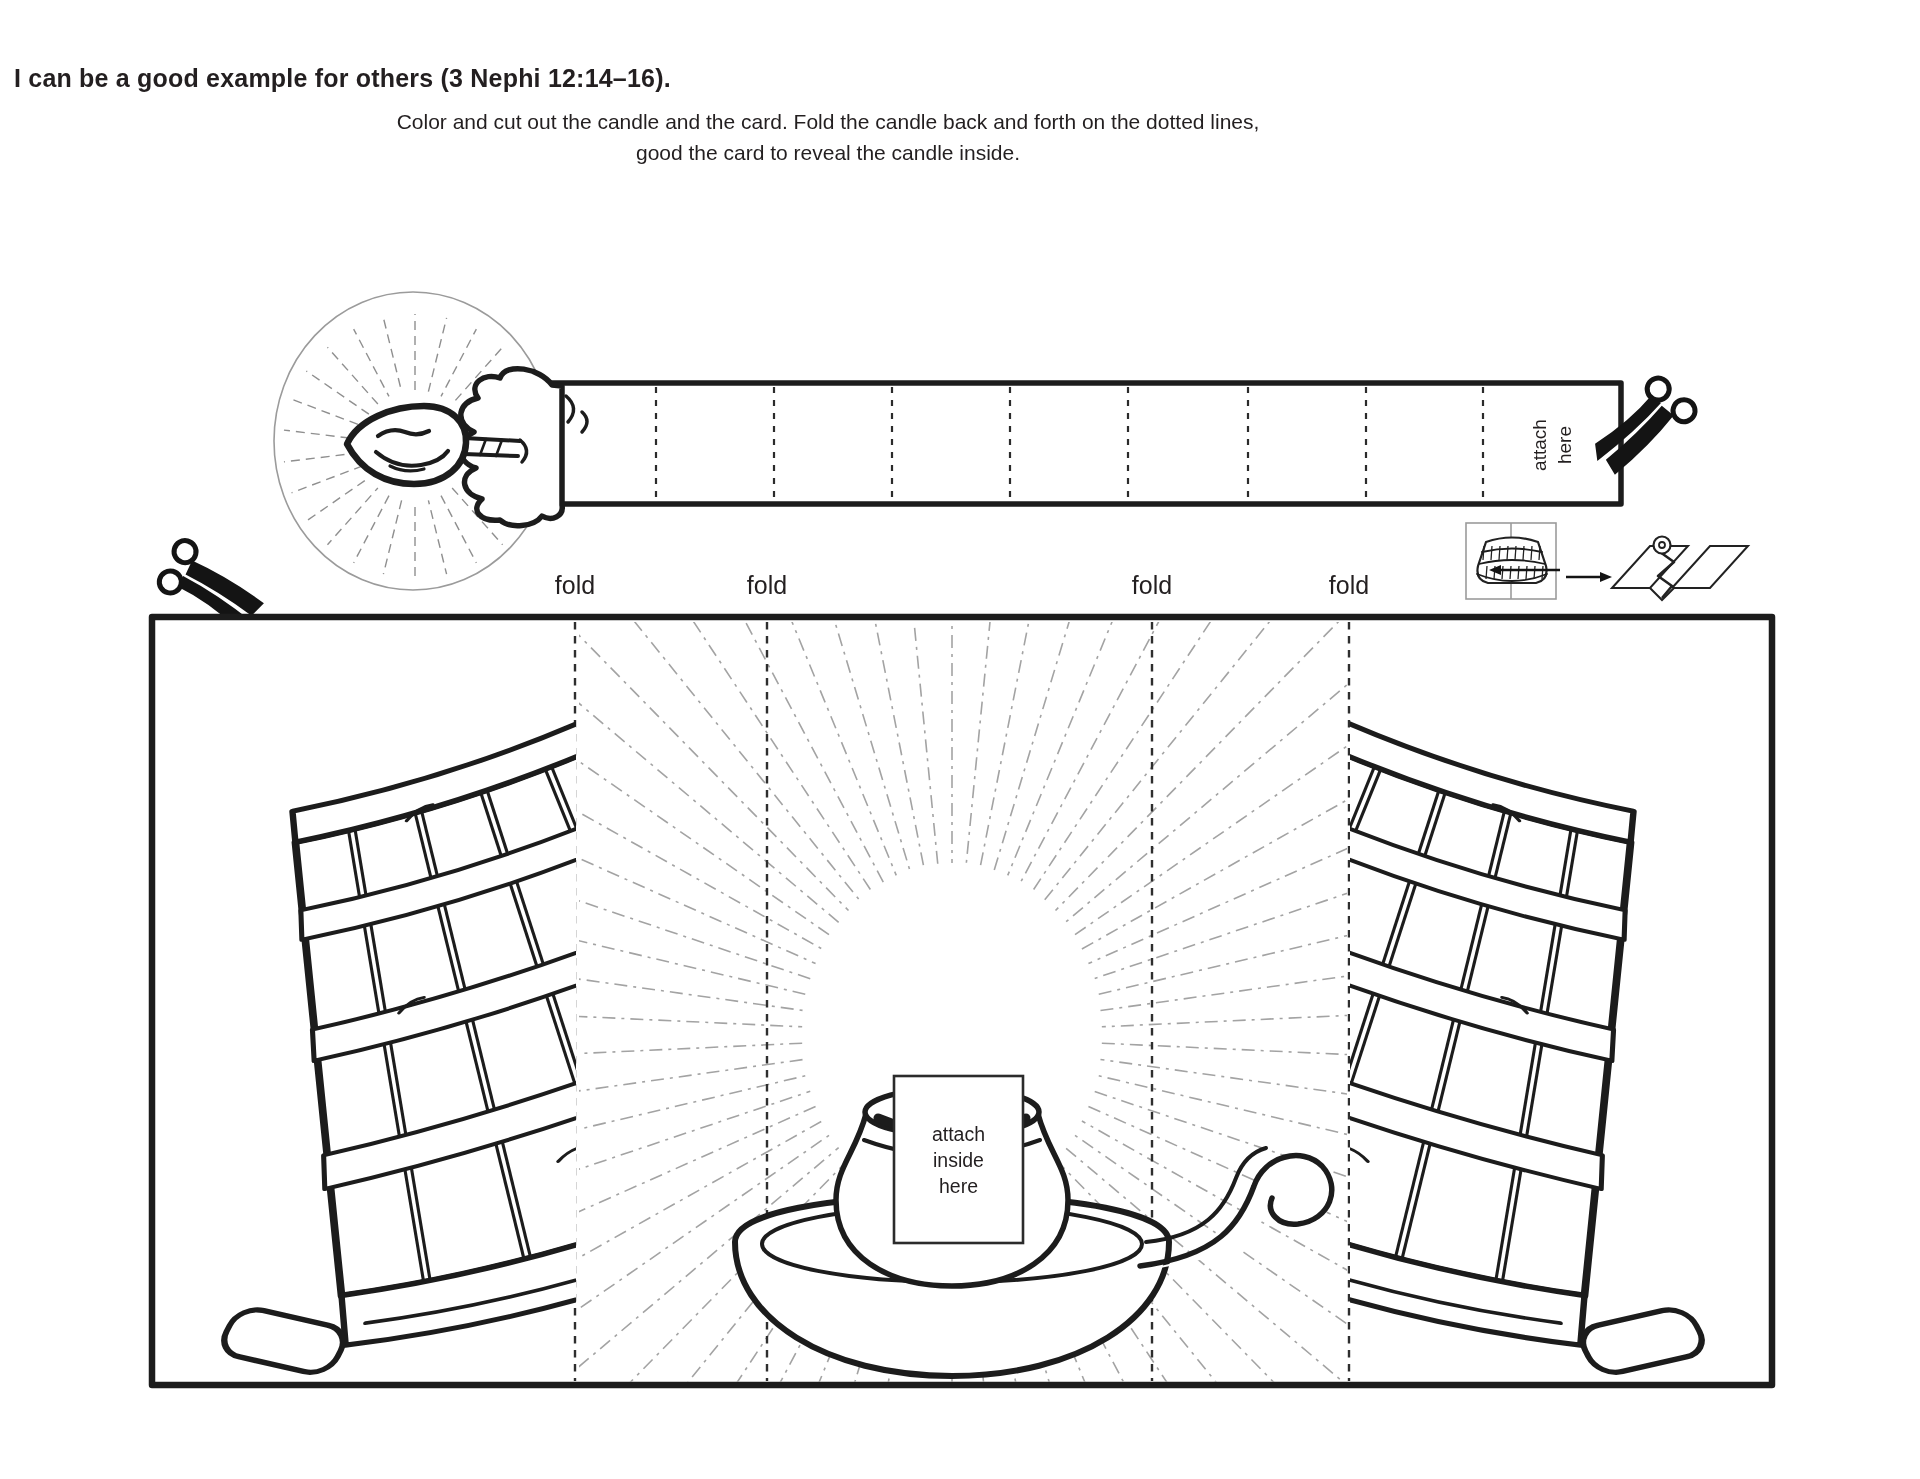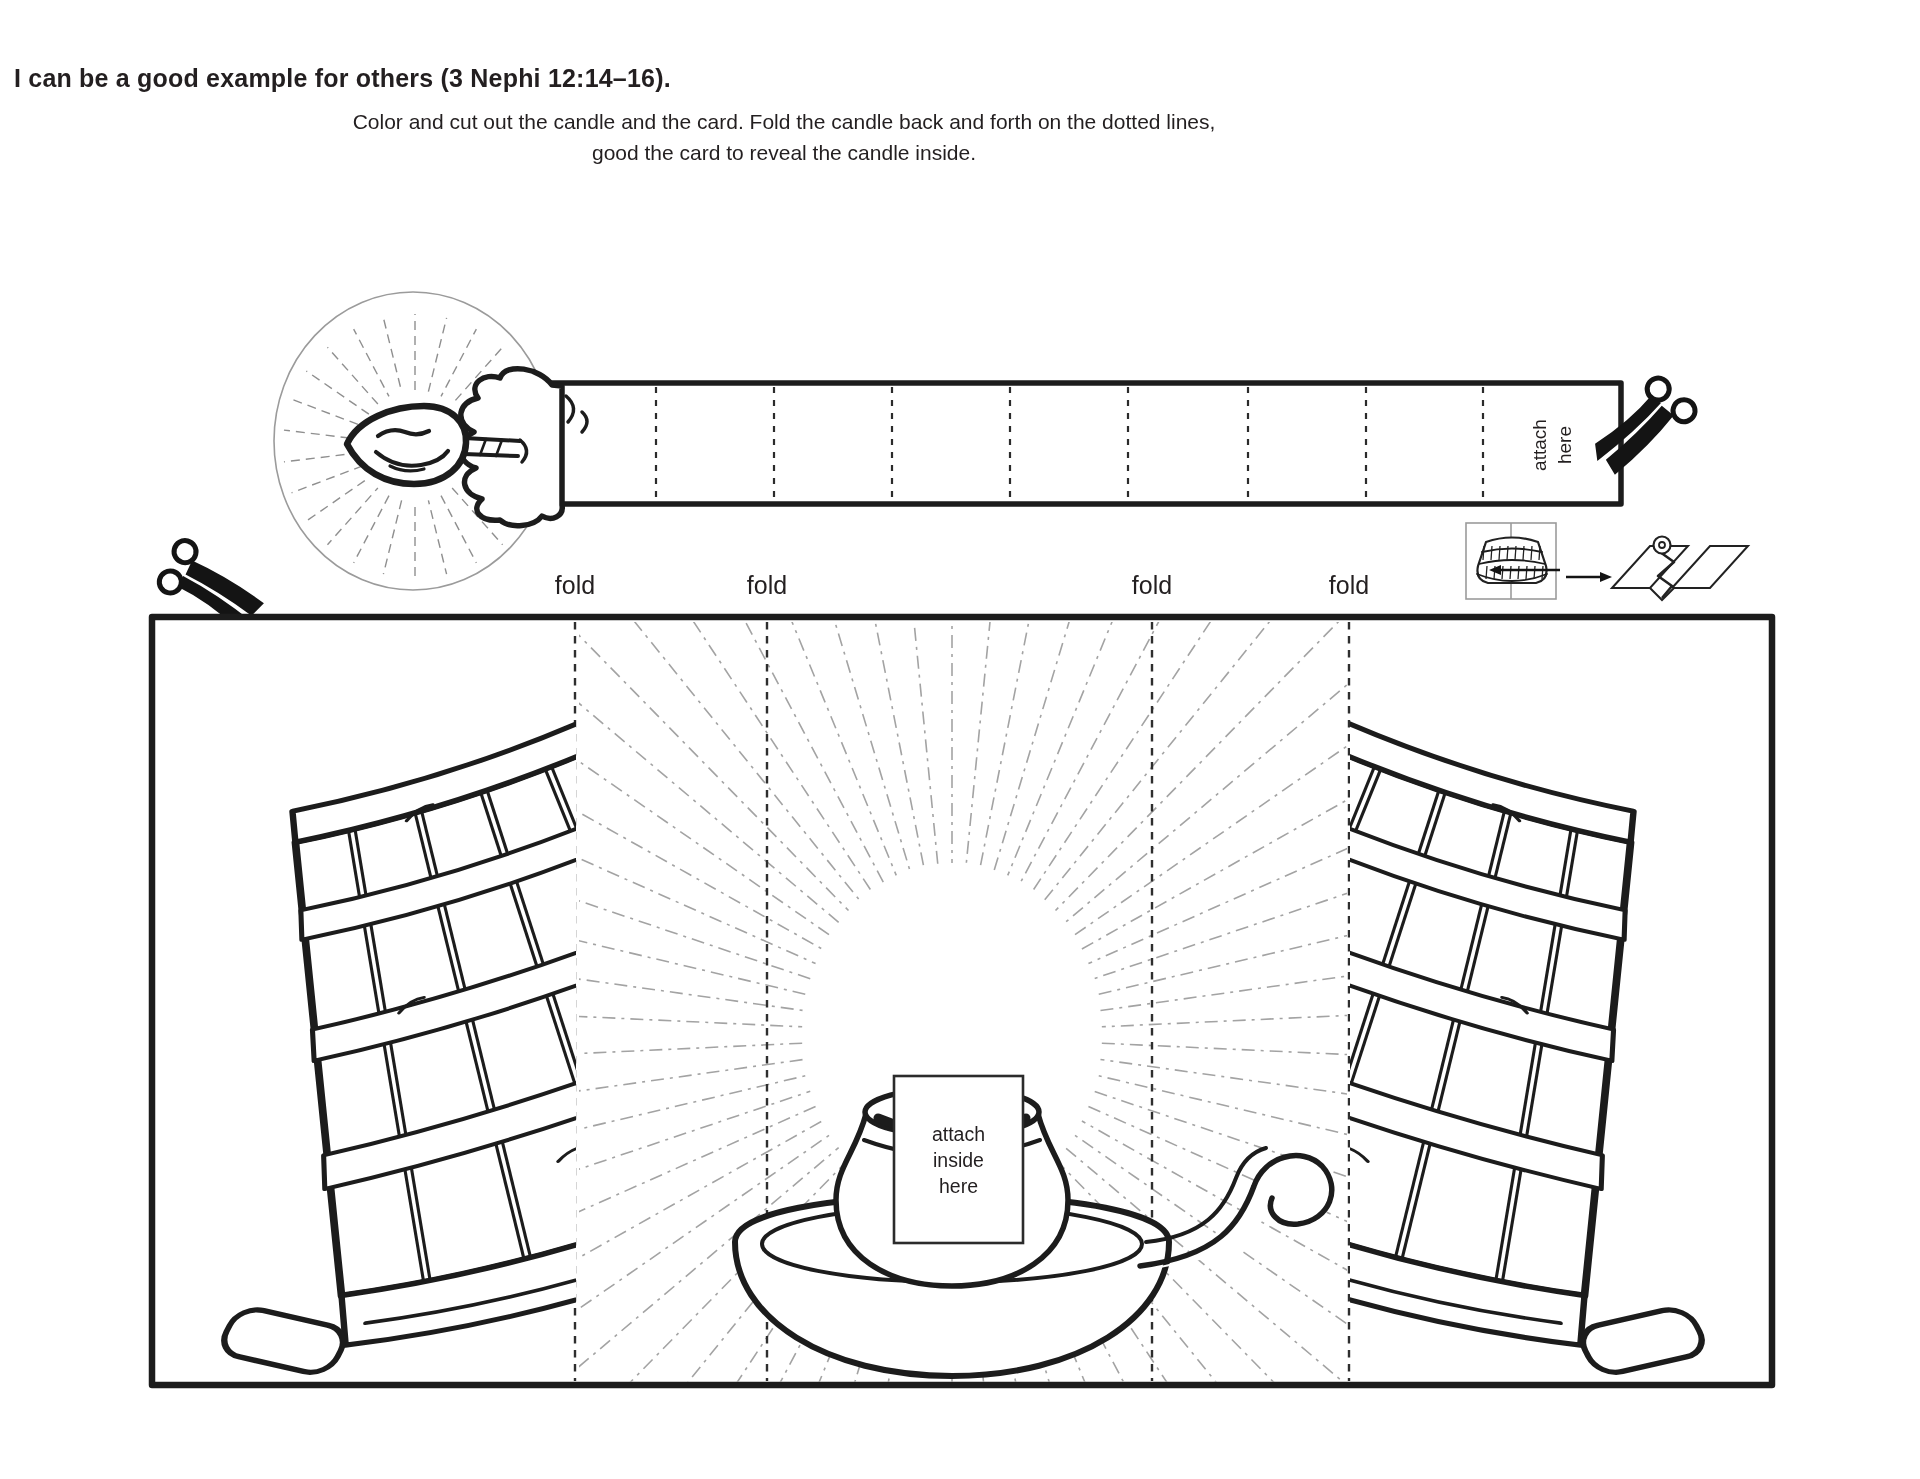--- a/index.html
+++ b/index.html
@@ -1,21 +1,21 @@
 <!DOCTYPE html>
 <html><head>
 <meta charset="utf-8">
 <style>
   html,body{margin:0;padding:0;background:#fff;}
   .page{position:relative;width:1920px;height:1479px;background:#fff;overflow:hidden;
         font-family:"Liberation Sans",sans-serif;color:#231f20;}
   .page-title{position:absolute;top:64px;left:0;width:1568px;text-align:left;
         font-size:25px;font-weight:bold;letter-spacing:.2px;margin-left:14px;}
   .instructions{position:absolute;top:106px;left:0;width:1568px;text-align:center;
-        font-size:21px;line-height:31px;}
+        font-size:21px;line-height:31px;padding-left:44px;}
   .fold-label{position:absolute;top:571px;width:80px;text-align:center;
         font-size:25px;font-weight:500;}
   .attach-here{position:absolute;left:1496px;top:389px;width:112px;height:112px;
         display:flex;align-items:center;justify-content:center;
         transform:rotate(-90deg);font-size:19px;line-height:25px;text-align:center;}
   .attach-candle{position:absolute;left:894px;top:1076px;width:129px;height:167px;
         display:flex;flex-direction:column;align-items:center;justify-content:center;
         font-size:19.5px;line-height:26px;text-align:center;}
   svg#art{position:absolute;left:0;top:0;}
   .ink{stroke:#1c1c1c;fill:none;stroke-linecap:round;stroke-linejoin:round;}

